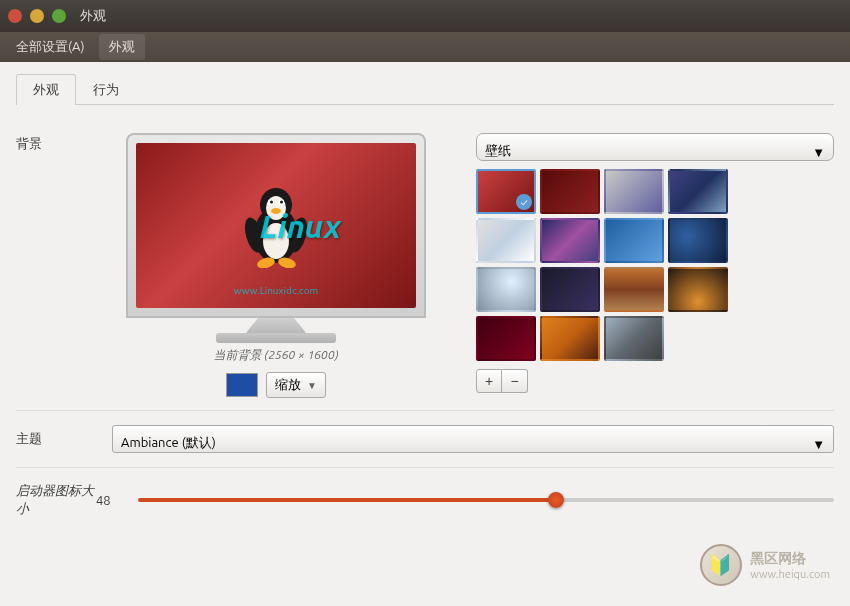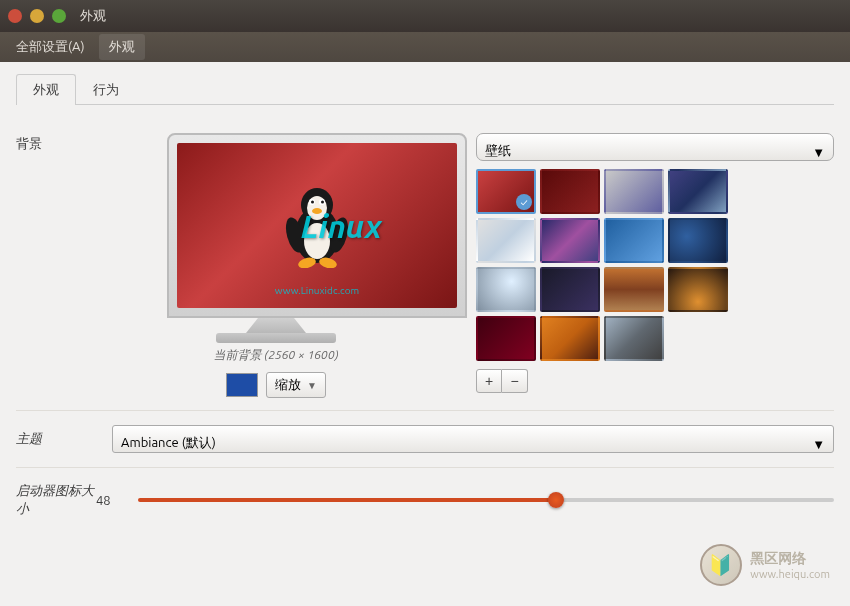--- a/index.html
+++ b/index.html
@@ -122,21 +122,20 @@
       margin-bottom: 8px;
     }
     .monitor-frame {
       width: 300px;
       height: 185px;
       background: linear-gradient(to bottom, #e8e8e8, #d0d0d0);
       border-radius: 8px 8px 0 0;
       border: 2px solid #bbb;
       padding: 8px;
       position: relative;
-      margin-left: 41px;
     }
     .monitor-screen {
       width: 100%;
       height: 100%;
       background: linear-gradient(135deg, #8b1a1a 0%, #c94040 40%, #7a1515 100%);
       border-radius: 2px;
       overflow: hidden;
       position: relative;
       display: flex;
       align-items: center;
@@ -288,21 +287,20 @@
     .theme-row {
       display: flex;
       align-items: center;
       gap: 16px;
     }
     .theme-label {
       width: 80px;
       font-size: 13px;
       color: #3c3c3c;
       flex-shrink: 0;
-      font-style: italic;
     }
     .theme-dropdown {
       flex: 1;
       height: 28px;
       background: linear-gradient(to bottom, #ffffff, #e8e6e3);
       border: 1px solid #aaa;
       border-radius: 3px;
       display: flex;
       align-items: flex-end;
       padding: 0 8px;

